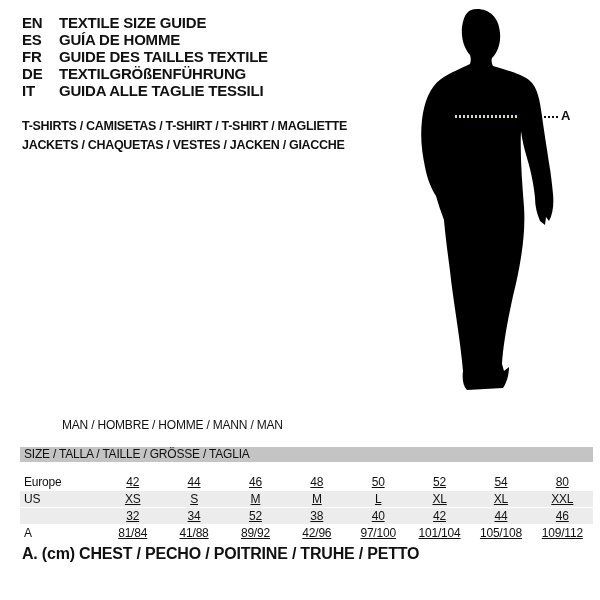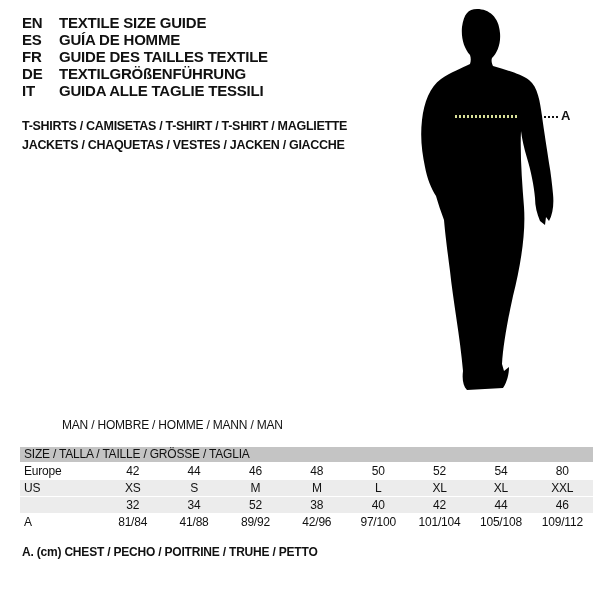--- a/index.html
+++ b/index.html
@@ -32,28 +32,28 @@
   .dash-off-body{
     position:absolute;left:544px;top:116px;width:15px;height:2px;
     background:repeating-linear-gradient(90deg,var(--dash_off_body) 0 2px,transparent 2px 4px);
   }
   .measure-label{position:absolute;left:561px;top:108px;font-weight:bold;font-size:13px;}
   
   .section-title{position:absolute;left:22px;top:418px;font-weight:normal;font-size:12px;letter-spacing:-0.2px;white-space:nowrap;margin-left:40px;}
   .size-table{position:absolute;left:20px;top:447px;width:573px;font-size:12px;letter-spacing:-0.2px;}
   .table-header{
     background:var(--table_header_bg);height:15px;line-height:15px;
-    padding-left:4px;margin-bottom:0;white-space:nowrap;
+    padding-left:4px;margin-bottom:11px;white-space:nowrap;
   }
   .t-row{display:flex;height:17px;line-height:16px;align-items:flex-end;}
   .t-row.striped{background:var(--table_stripe_bg);box-shadow:inset 0 1px 0 #ffffff;}
   .t-label{flex:0 0 78px;padding-left:4px;}
-  .t-cell{flex:1 1 0;text-align:center;}
+  .t-cell{flex:1 1 0;text-align:center;text-decoration:underline;}
   
-  .footnote{position:absolute;left:22px;top:545px;font-weight:bold;font-size:12px;letter-spacing:-0.2px;white-space:nowrap;}
+  .footnote{position:absolute;left:22px;top:545px;font-weight:bold;font-size:16px;letter-spacing:-0.2px;white-space:nowrap;}
 </style>
 </head>
 <body>
 
 <div id="stage">
 
   <div class="lang-block">
     <div class="lang-row">
       <span class="lang-code">EN</span>
       <span class="lang-label">TEXTILE SIZE GUIDE</span>

